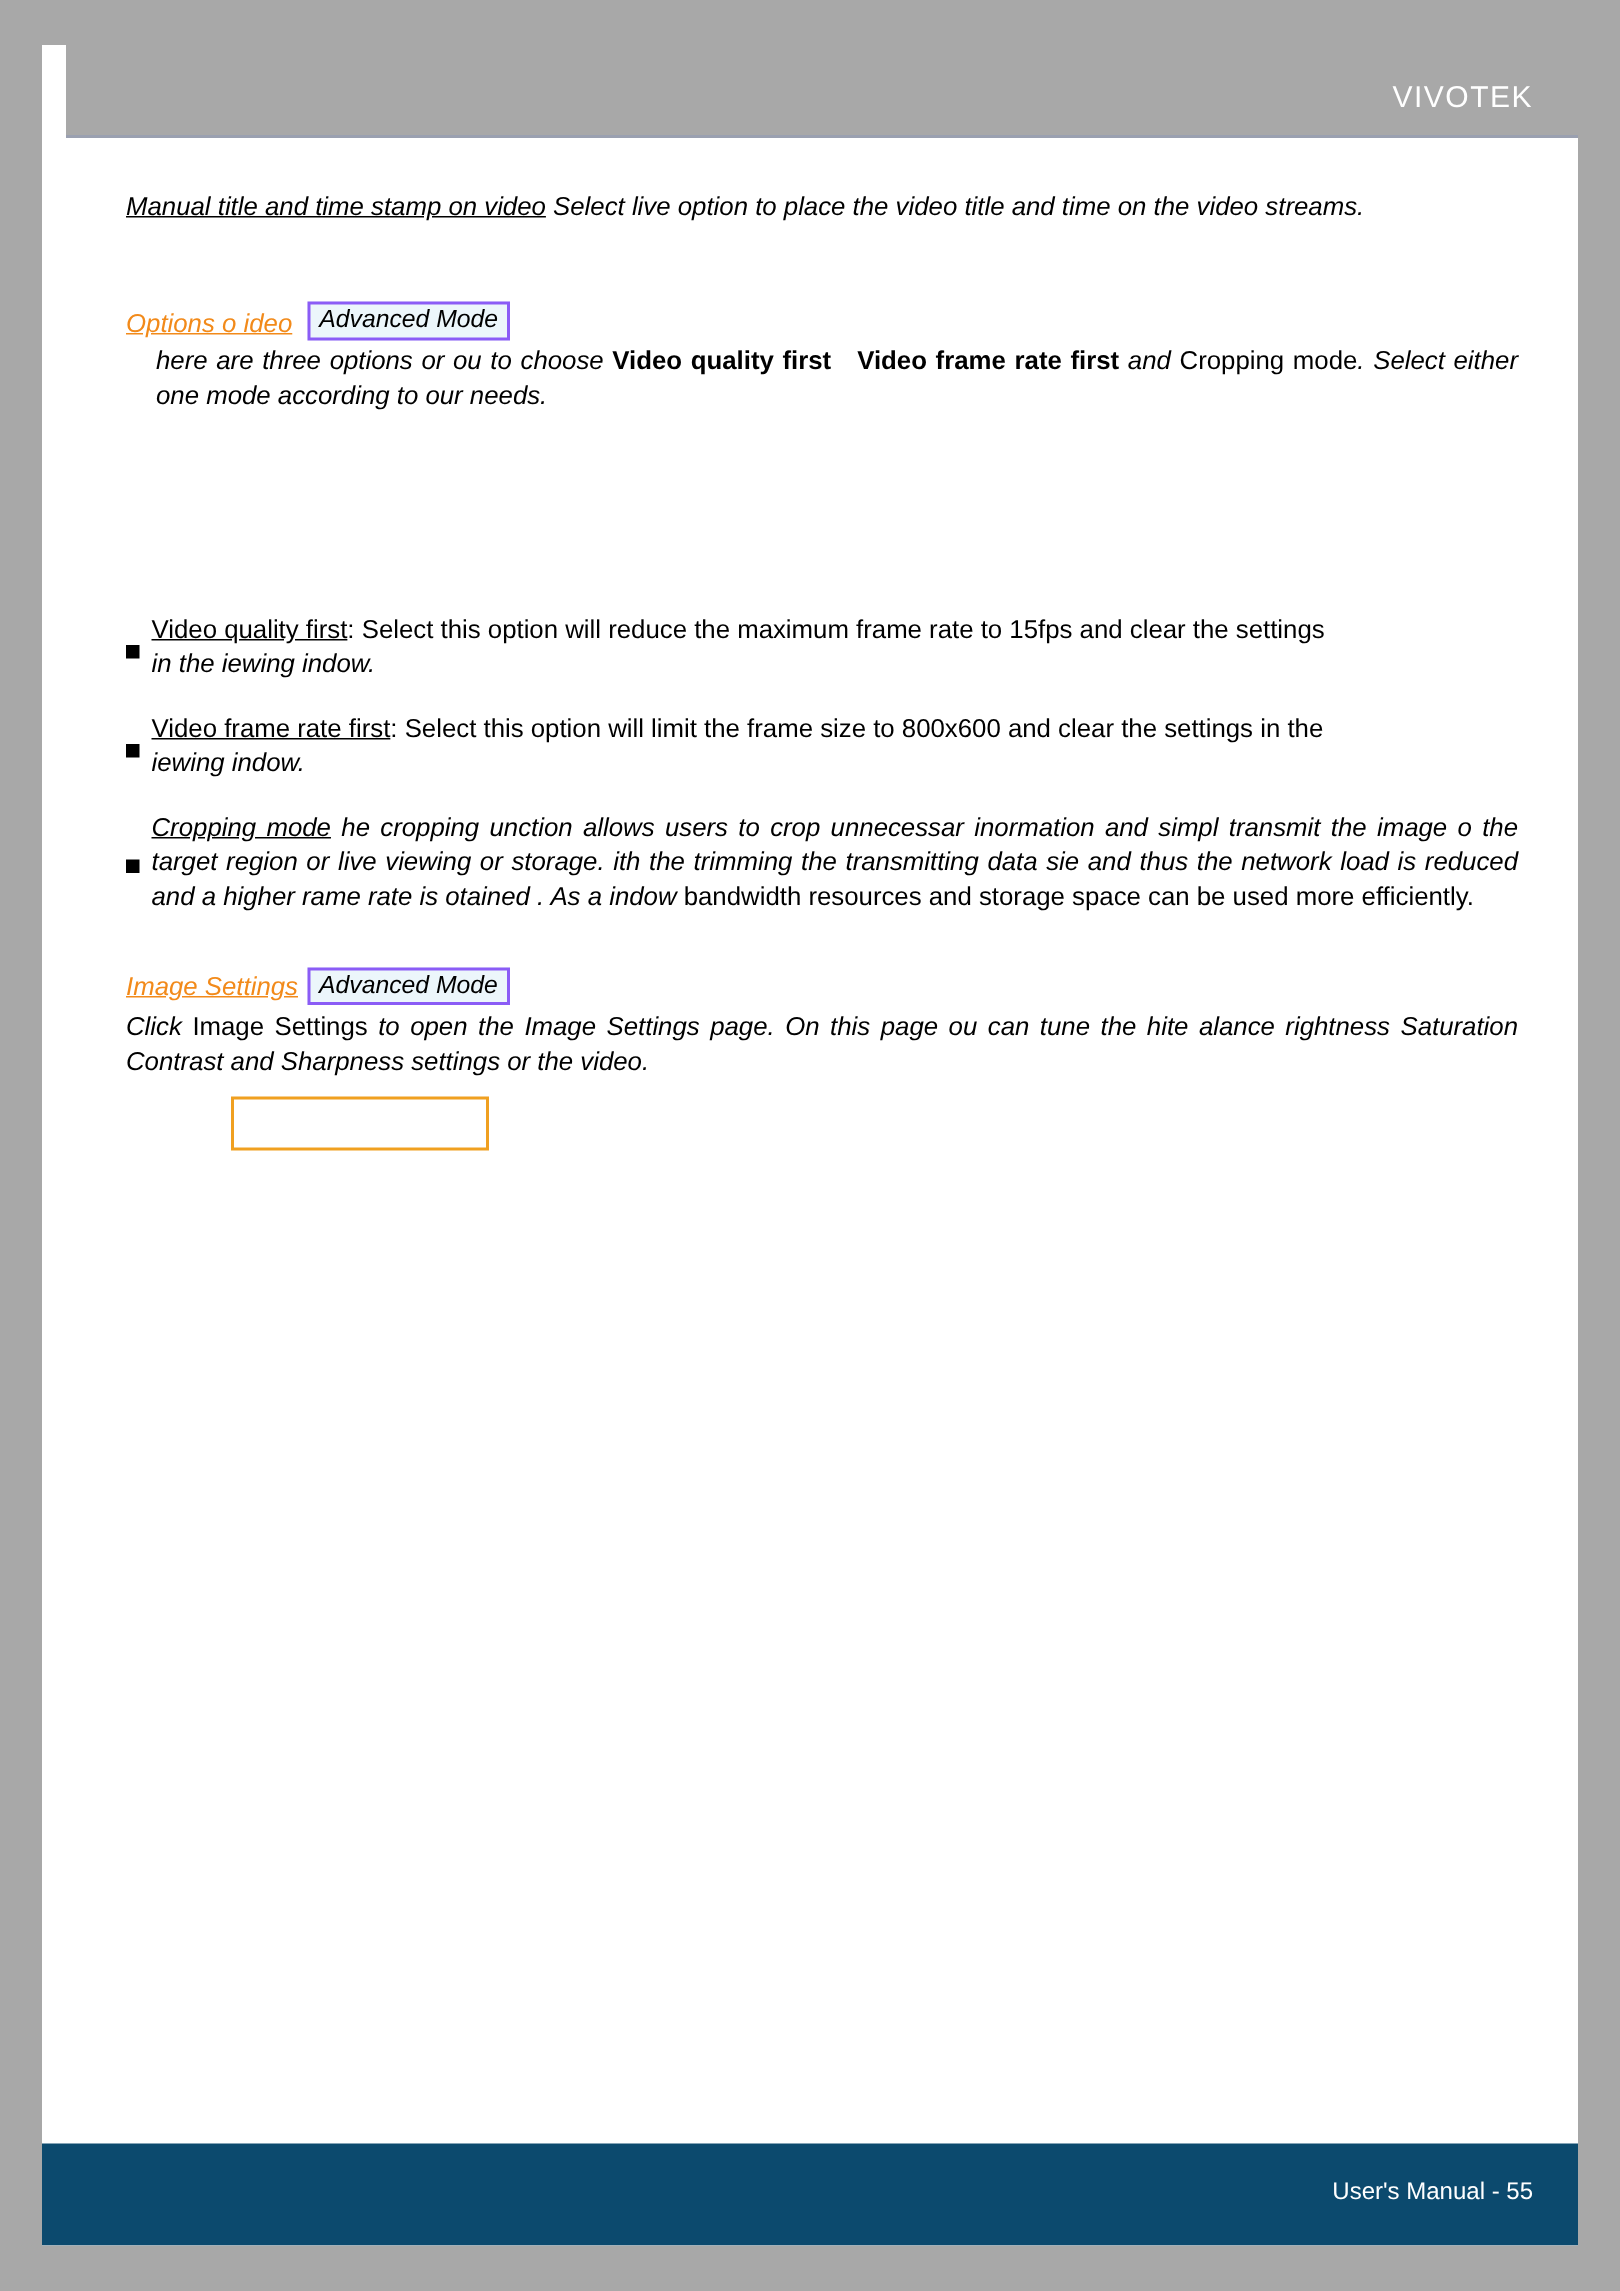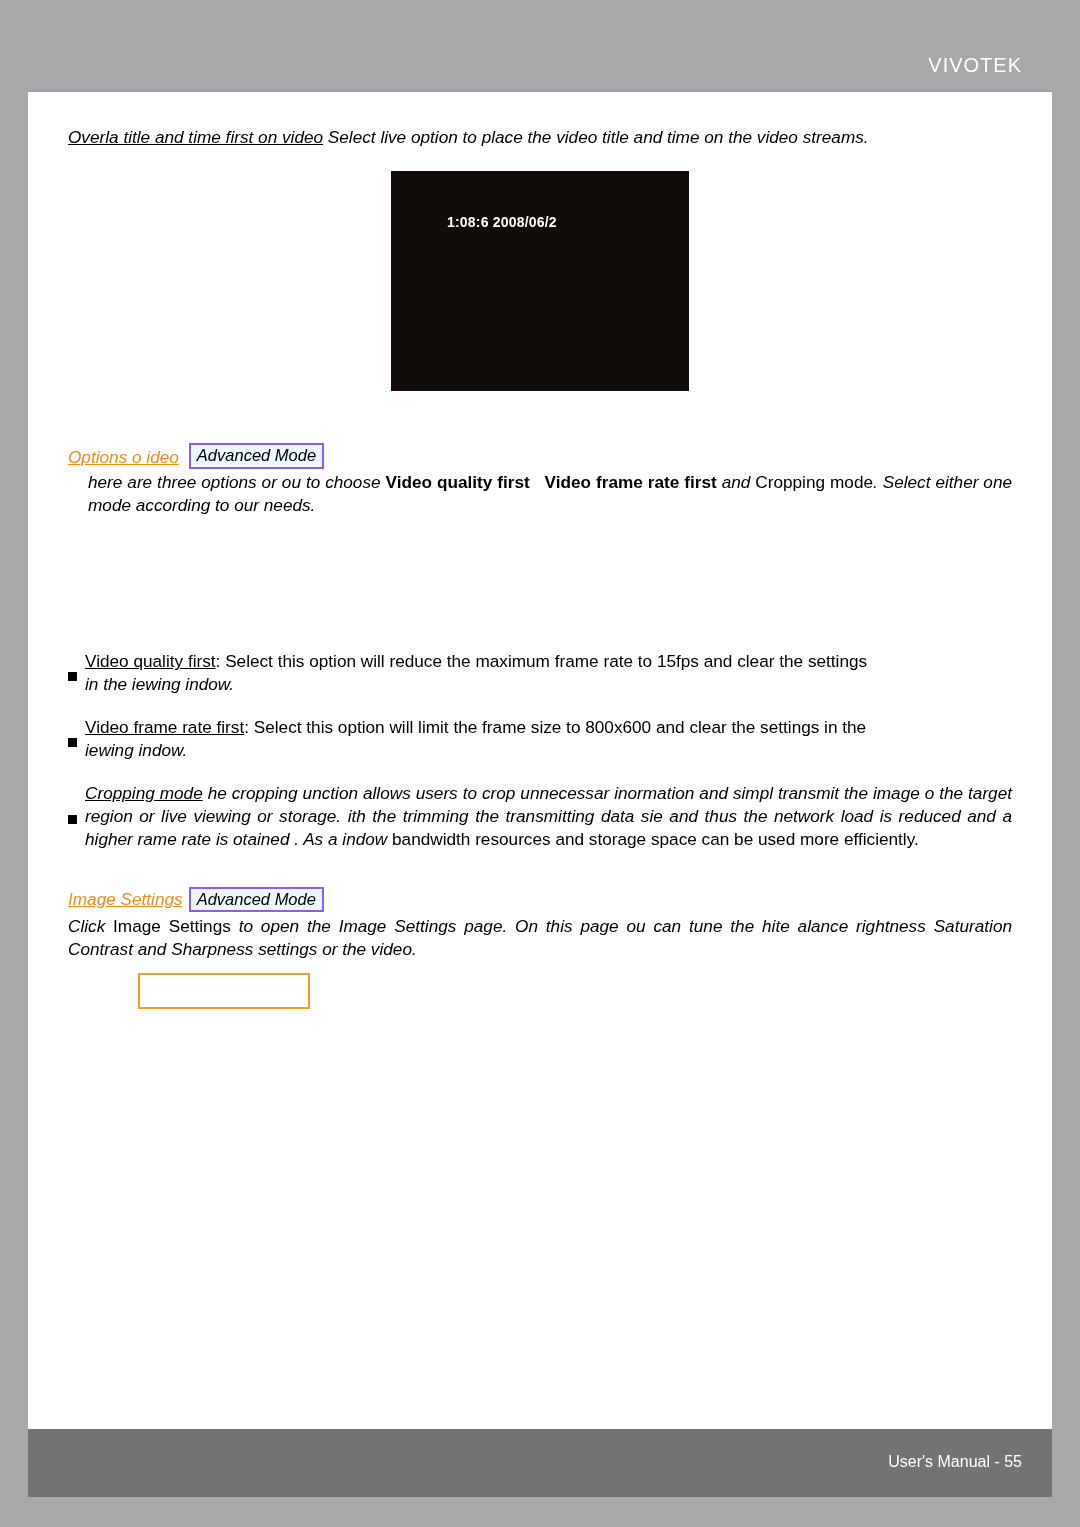--- a/index.html
+++ b/index.html
@@ -9,20 +9,21 @@
       width: 1080px;
       height: 1527px;
       position: relative;
     }
     .page {
       background: #fff;
       margin: 30px 28px 30px 28px;
       height: 1467px;
       position: relative;
       overflow: hidden;
+      padding-left: 16px;
     }
     .header-brand {
       position: absolute;
       top: 24px;
       right: 30px;
       color: #fff;
       font-size: 20px;
       letter-spacing: 1px;
       font-weight: 400;
     }
@@ -117,41 +118,38 @@
       bottom: 26px;
       right: 30px;
       color: #fff;
       font-size: 16px;
     }
     .footer-bar {
       position: absolute;
       bottom: 0;
       left: 0; right: 0;
       height: 68px;
-      background: #737373;
+      background: #0c4a6e;
     }
   </style>
 </head>
 <body>
 
 <div class="page">
   <div class="header-bar-wrap">
     <div class="header-brand">VIVOTEK</div>
   </div>
   <div class="hr-line"></div>
 
   <div class="content">
 
     <p class="justify">
-      <span class="underline italic">Overla title and time first on video</span><span class="italic"> Select live option to place the video title and time on the video streams.</span>
+      <span class="underline italic">Manual title and time stamp on video</span><span class="italic"> Select live option to place the video title and time on the video streams.</span>
     </p>
 
-    <div class="video-preview">
-      <div class="stamp">1:08:6 2008/06/2</div>
-    </div>
 
     <div class="section-head">
       <span class="section-link">Options o ideo</span>
       <span class="adv-badge">Advanced Mode</span>
     </div>
     <p class="para justify">
       <span class="italic">here are three options or ou to choose </span>
       <span class="bold">Video quality first</span>
       <span class="bold"> &nbsp;</span>
       <span class="bold">Video frame rate first</span>

